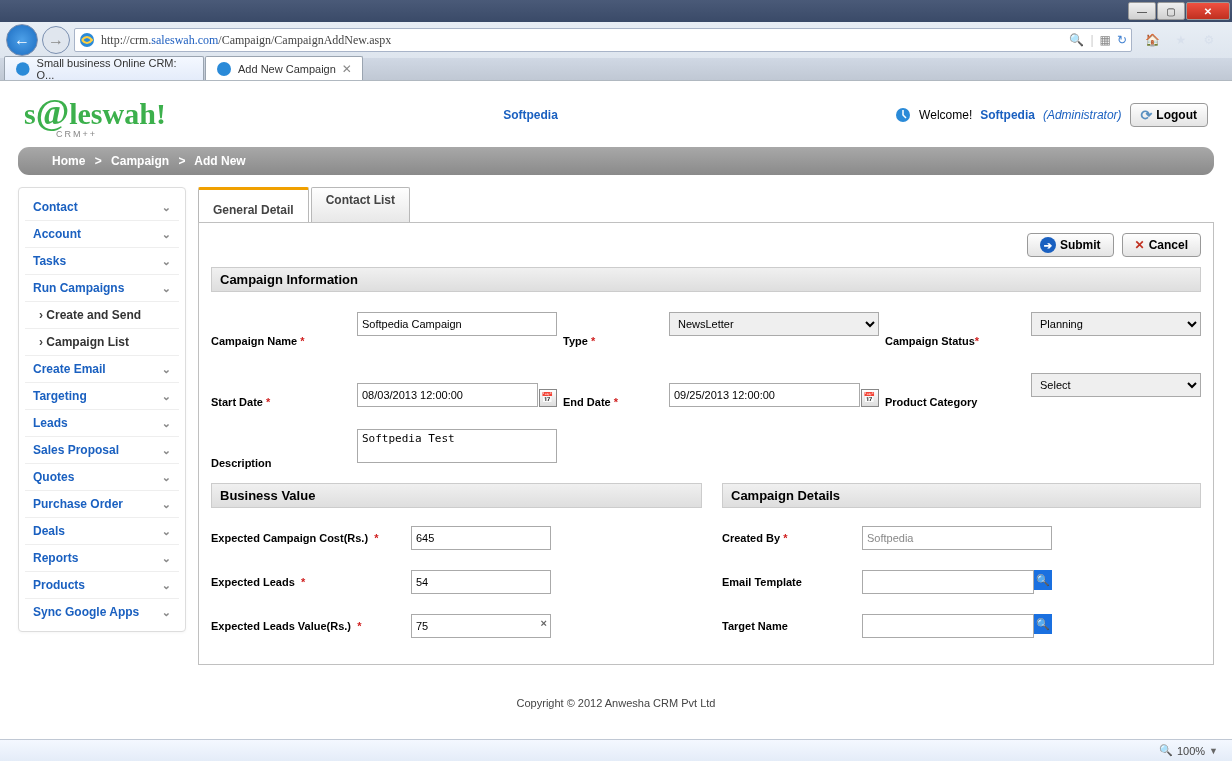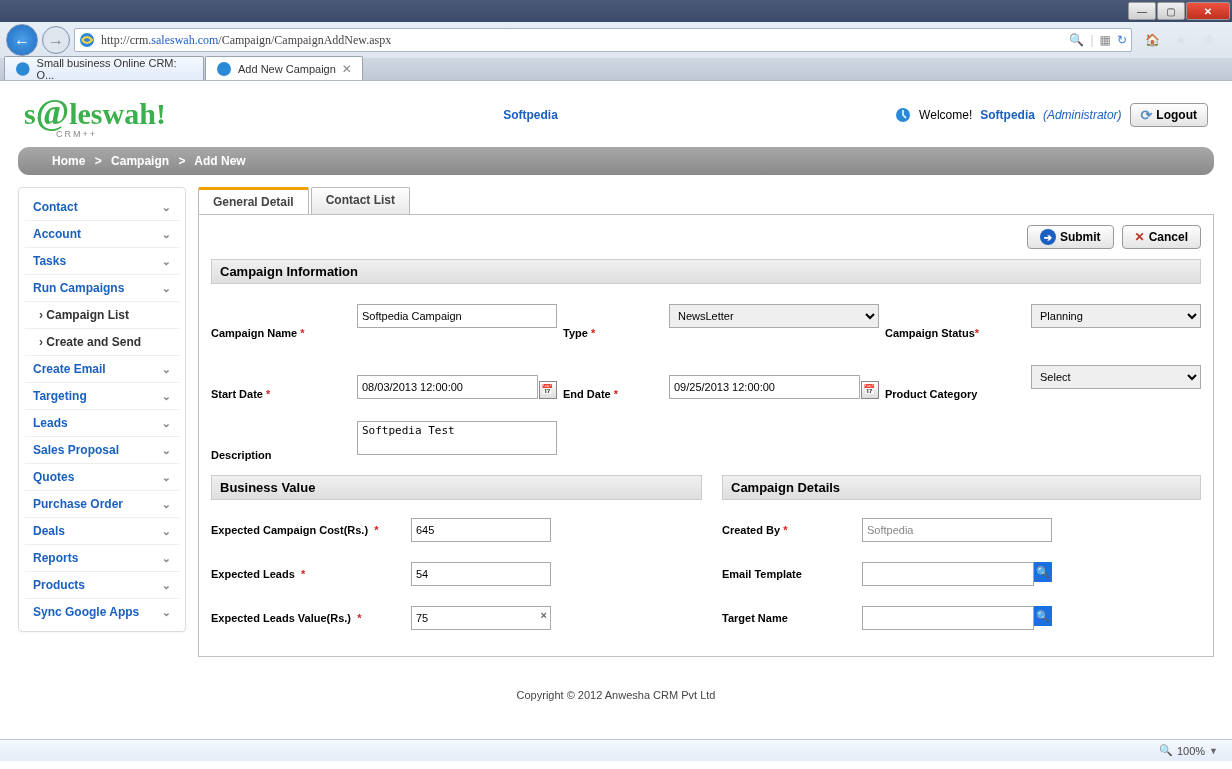--- a/index.html
+++ b/index.html
@@ -58,21 +58,21 @@
   .nav-item { display: flex; justify-content: space-between; align-items: center; padding: 6px 8px; color: #1a60c0; font-weight: bold; font-size: 12px; border-bottom: 1px solid #eee; cursor: pointer; }
   .nav-item:last-child { border-bottom: none; }
   .nav-item .chev { color: #888; font-size: 11px; }
   .nav-sub { padding: 6px 6px 6px 14px; color: #333; font-size: 12px; font-weight: bold; border-bottom: 1px solid #eee; cursor: pointer; }
   .nav-sub::before { content: "› "; color:#444; }
 
   
   .main { flex: 1; }
   .page-tabs { display: flex; }
   .page-tab { border: 1px solid #b8b8b8; border-bottom: none; padding: 5px 14px; font-weight: bold; font-size: 12px; background: linear-gradient(#fefefe,#e8e8e8); color:#444; border-radius: 2px 2px 0 0; margin-right: 2px; }
-  .page-tab.active { background: #fff; border-top: 3px solid #f0a000; padding-top: 5px; }
+  .page-tab.active { background: #fff; border-top: 3px solid #f0a000; padding-top: 13px; }
   .panel { border: 1px solid #c0c0c0; padding: 10px 12px 16px 12px; }
   .btn-row { display: flex; justify-content: flex-end; gap: 8px; margin-bottom: 10px; }
   .btn { display: inline-flex; align-items: center; gap: 4px; border: 1px solid #999; border-radius: 4px; padding: 3px 12px; font-weight: bold; font-size: 12px; background: linear-gradient(#fefefe,#e4e4e4); cursor:pointer; }
   .btn-submit .icon { background:#1a60c0; color:#fff; border-radius:50%; width:16px; height:16px; display:inline-flex;align-items:center;justify-content:center; font-size:10px;}
   .btn-cancel .icon { color:#c03020; font-weight:bold; font-size:12px; }
 
   .section-head { background: linear-gradient(#f0f0f0,#dedede); border: 1px solid #ccc; padding: 4px 8px; font-weight: bold; font-size: 13px; margin-bottom: 8px; }
   .form-grid { display: grid; grid-template-columns: 140px 200px 100px 210px 140px 170px; column-gap: 6px; row-gap: 14px; align-items: center; font-size: 12px; margin-bottom: 14px; }
   .form-grid label { font-weight: bold; font-size: 11px; margin-top: 35px; }
   .req { color: #d02020; }
@@ -190,22 +190,22 @@
             <span class="chev">⌄</span>
           </div>
       <div class="nav-item">
             <span>Tasks</span>
             <span class="chev">⌄</span>
           </div>
       <div class="nav-item">
             <span>Run Campaigns</span>
             <span class="chev">⌄</span>
           </div>
+      <div class="nav-sub">Create and Send</div>
       <div class="nav-sub">Campaign List</div>
-      <div class="nav-sub">Create and Send</div>
       <div class="nav-item">
             <span>Create Email</span>
             <span class="chev">⌄</span>
           </div>
       <div class="nav-item">
             <span>Targeting</span>
             <span class="chev">⌄</span>
           </div>
       <div class="nav-item">
             <span>Leads</span>

